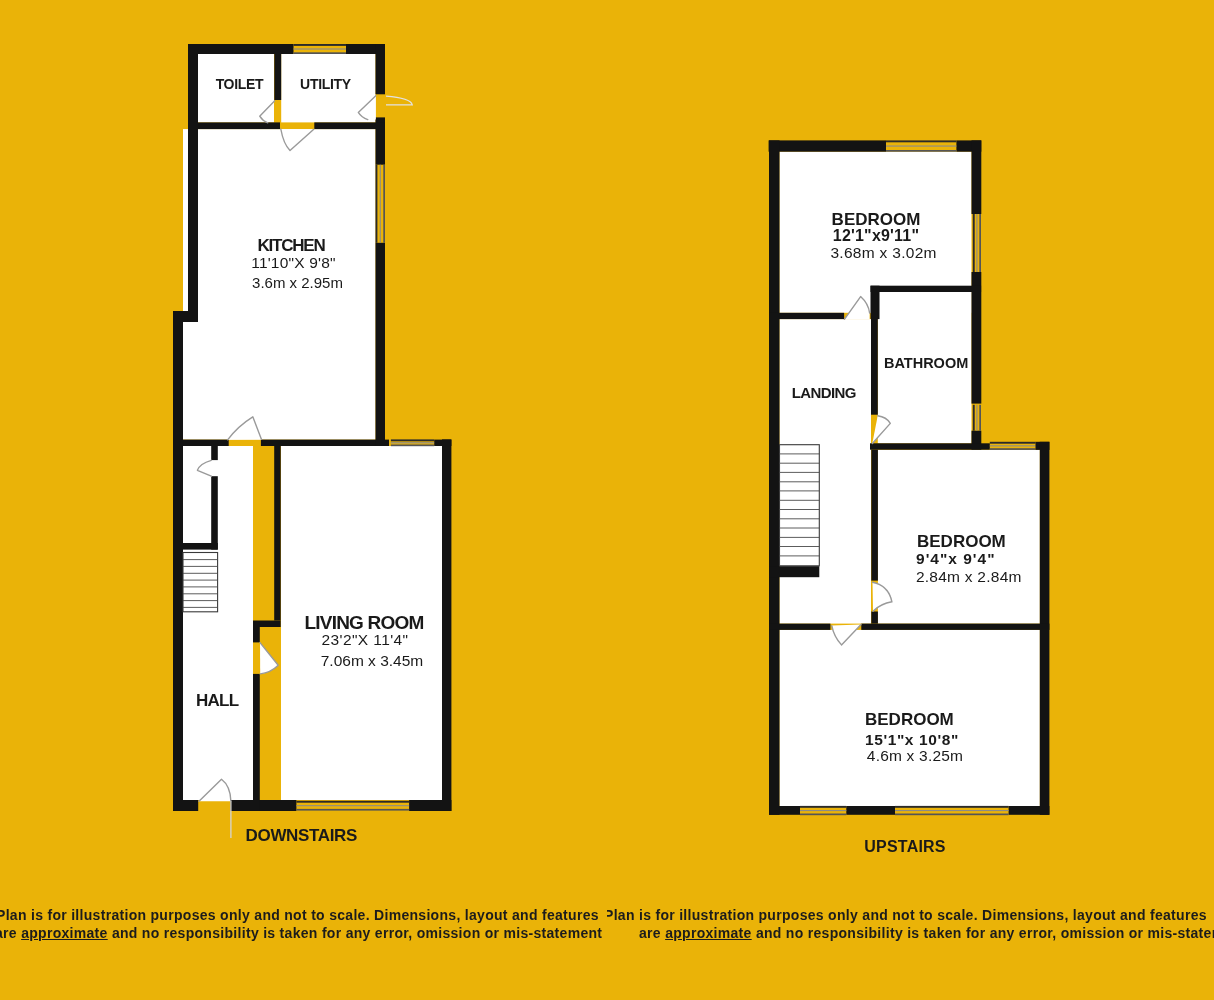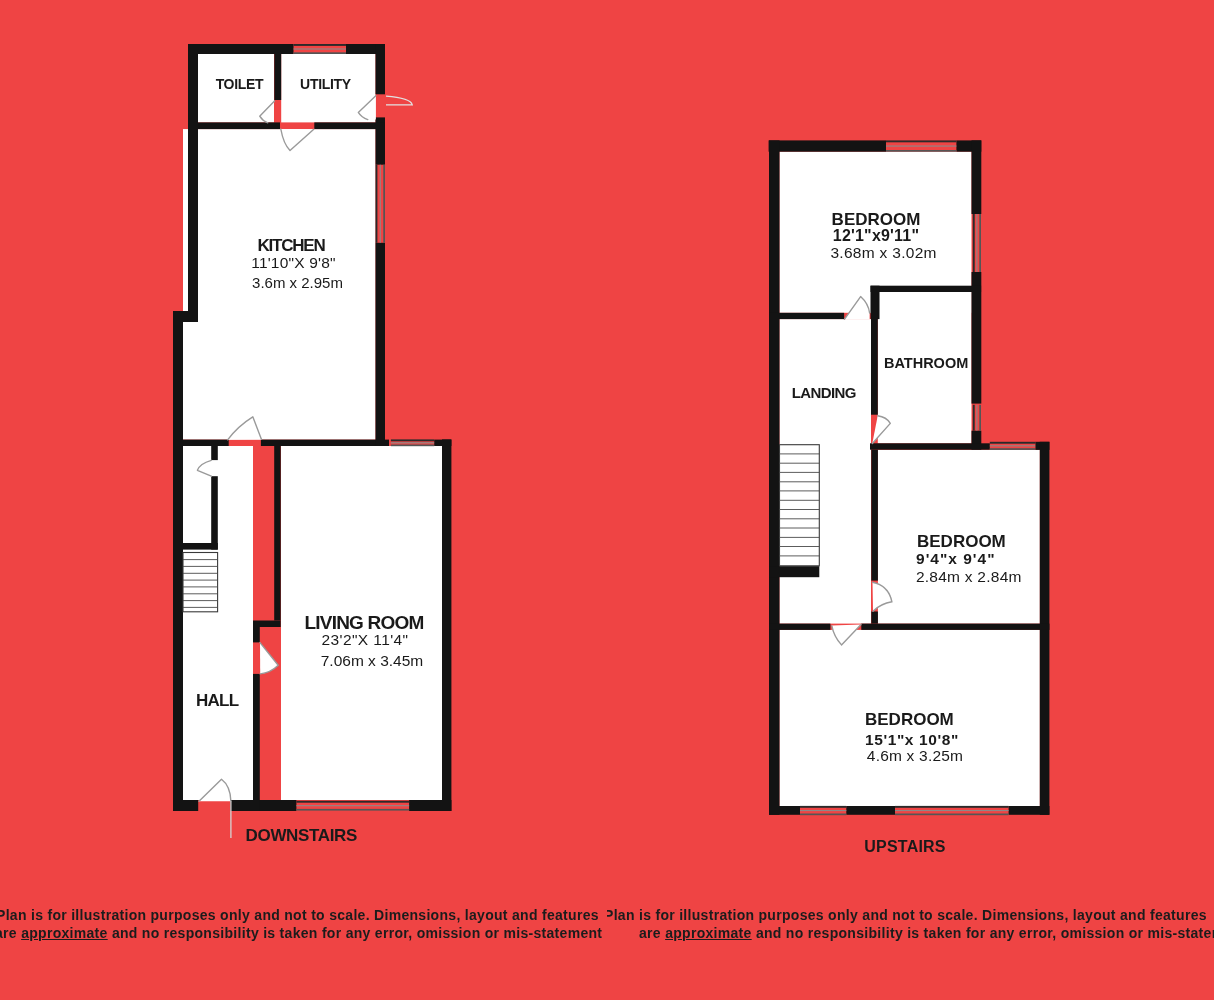--- a/index.html
+++ b/index.html
@@ -1,16 +1,16 @@
 <!DOCTYPE html>
 <html><head>
 <meta charset="utf-8">
 <style>
   html,body{margin:0;padding:0;background:#ffffff;}
-  .page{position:relative;width:1214px;height:1000px;background:#ef4444;overflow:hidden;
+  .page{position:relative;width:1214px;height:1000px;background:#eab308;overflow:hidden;
         font-family:"Liberation Sans", sans-serif;}
   svg{position:absolute;left:0;top:0;transform:translateZ(0);will-change:transform;}
   .disc{position:absolute;transform:translateZ(0);will-change:transform;font-family:"Liberation Sans", sans-serif;font-weight:bold;
         font-size:14px;color:#1c1c1c;white-space:nowrap;letter-spacing:0.3px;}
 </style>
 </head>
 <body>
 <div class="page">
 
 <svg width="1214" height="1000" viewBox="0 0 1214 1000">

